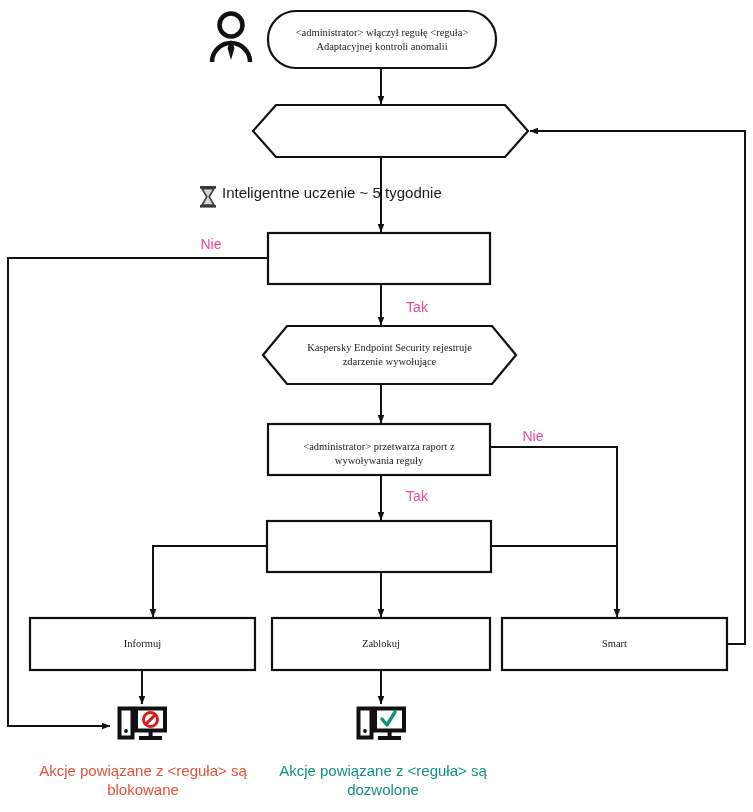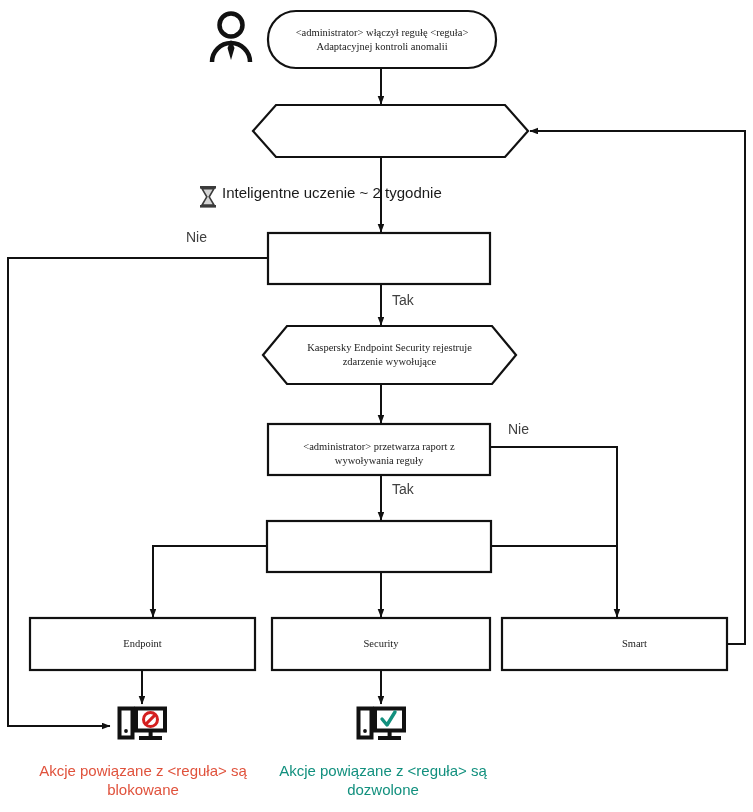--- a/index.html
+++ b/index.html
@@ -32,25 +32,26 @@
     text-align: center;
     color: #1a1a1a;
     font-size: 10.5px;
     line-height: 14px;
     pointer-events: none;
     white-space: pre-line;
     font-family: Liberation Serif, serif;
   }
   .edge-label {
     position: absolute;
-    color: #404040;
+    color: #ec4899;
     font-size: 14px;
     line-height: 17px;
-    text-align: left;
+    text-align: center;
     white-space: nowrap;
+    margin-top: 7px;
   }
   .annotation {
     position: absolute;
     color: #1a1a1a;
     font-size: 15px;
     line-height: 18px;
     white-space: nowrap;
     display: flex;
     align-items: center;
     gap: 7px;
@@ -156,36 +157,36 @@
 
 
 
   <div class="node-label" style="left:287px; top:326px; width:205px; height:58px;">Kaspersky Endpoint Security rejestruje
 zdarzenie wywołujące</div>
 
   <div class="node-label" style="left:268px; top:424px; width:222px; height:60px;">&lt;administrator&gt; przetwarza raport z
 wywoływania reguły</div>
 
 
-  <div class="node-label" style="left:30px; top:618px; width:225px; height:52px;">Endpoint</div>
+  <div class="node-label" style="left:30px; top:618px; width:225px; height:52px;">Informuj</div>
 
-  <div class="node-label" style="left:272px; top:618px; width:218px; height:52px;">Security</div>
+  <div class="node-label" style="left:272px; top:618px; width:218px; height:52px;">Zablokuj</div>
 
-  <div class="node-label" style="left:502px; top:618px; width:225px; height:52px;margin-left:20px;">Smart</div>
+  <div class="node-label" style="left:502px; top:618px; width:225px; height:52px;">Smart</div>
 
   <div class="edge-label" style="left:186px; top:229px; width:50px;">Nie</div>
 
   <div class="edge-label" style="left:392px; top:292px; width:50px;">Tak</div>
 
   <div class="edge-label" style="left:508px; top:421px; width:50px;">Nie</div>
 
   <div class="edge-label" style="left:392px; top:481px; width:50px;">Tak</div>
 
   <div class="annotation" style="left:222px; top:184px;">
-    <span>Inteligentne uczenie ~ 2 tygodnie</span>
+    <span>Inteligentne uczenie ~ 5 tygodnie</span>
   </div>
 
   <div class="outcome-caption outcome-blocked" style="left:12px; top:761px; width:262px;">Akcje powiązane z &lt;reguła&gt; są
 blokowane</div>
 
   <div class="outcome-caption outcome-allowed" style="left:252px; top:761px; width:262px;">Akcje powiązane z &lt;reguła&gt; są
 dozwolone</div>
 
 </div>
 

